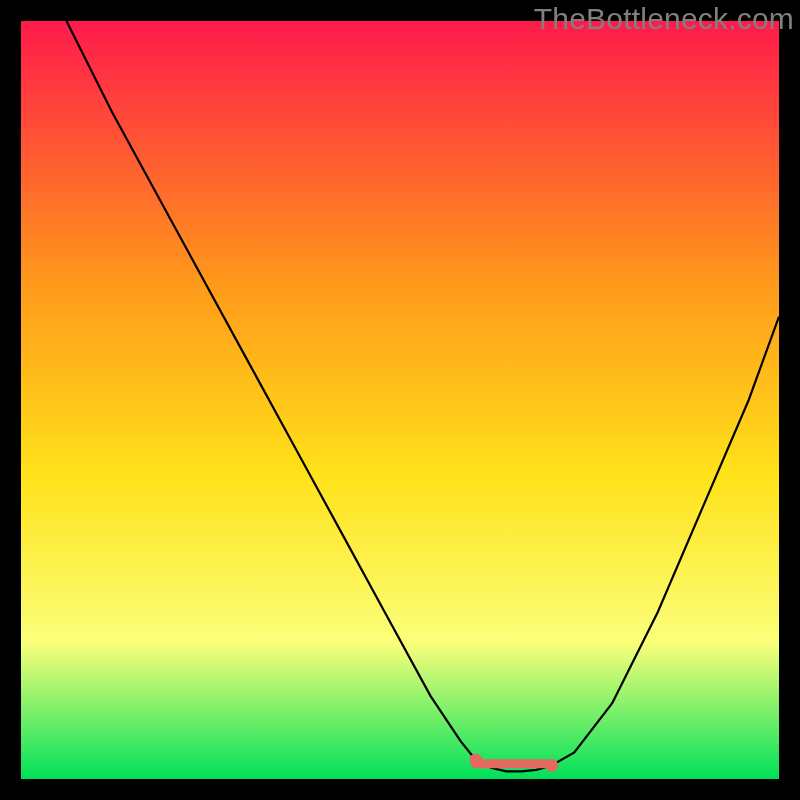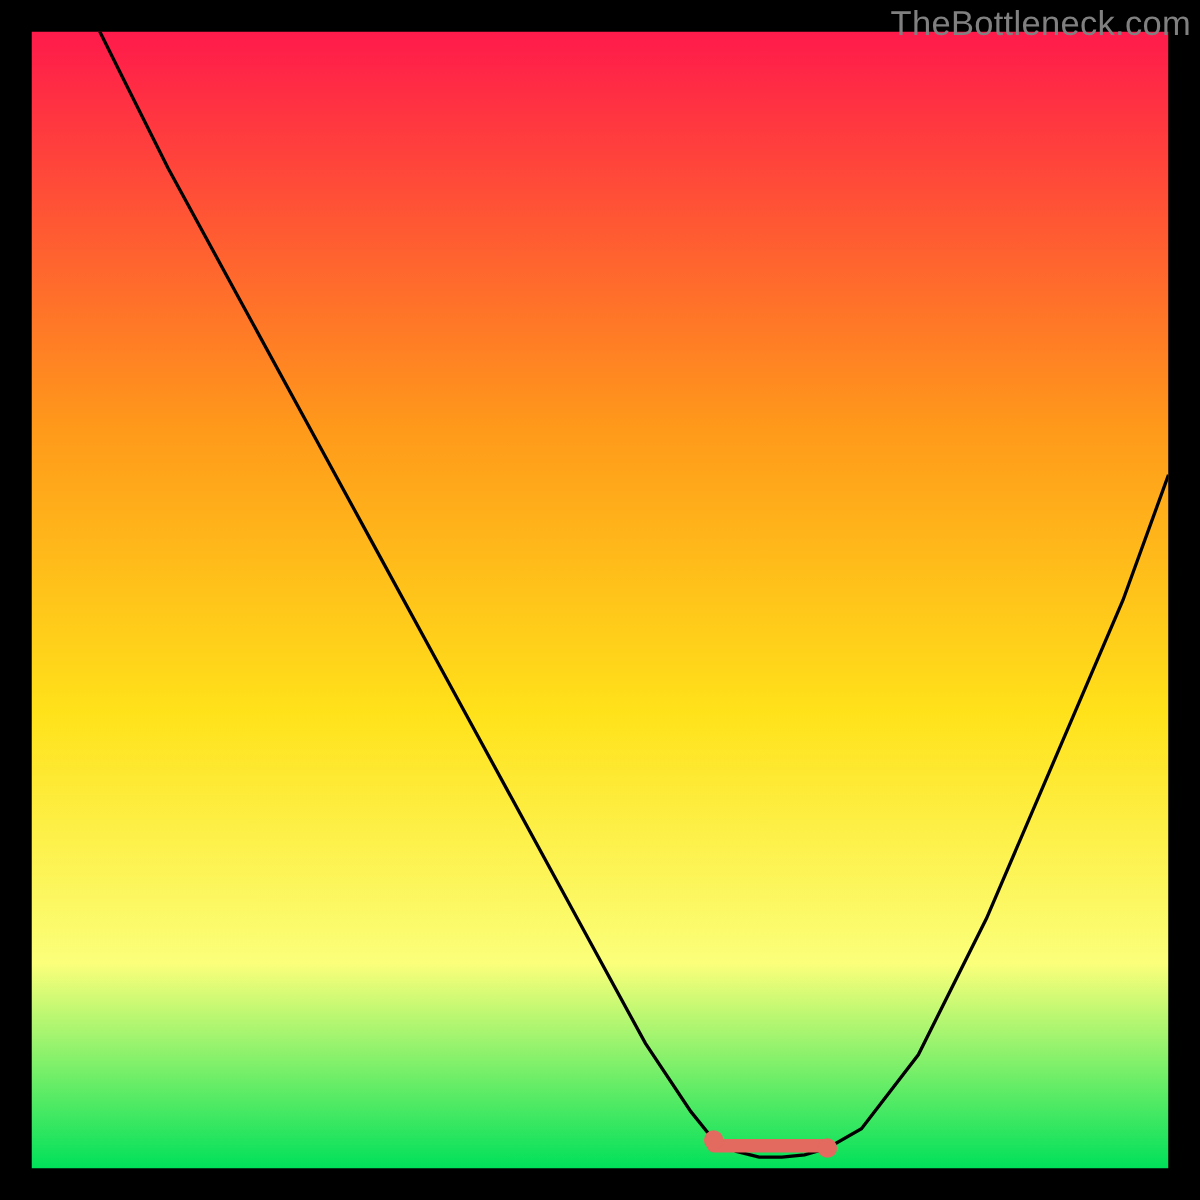--- a/index.html
+++ b/index.html
@@ -24,21 +24,21 @@
     left: 0;
     top: 0;
     width: 758px;
     height: 758px;
   }
   .watermark {
     position: absolute;
     top: 2px;
     right: 6px;
     color: #808080;
-    font-size: 23px;
+    font-size: 30px;
     letter-spacing: 0.2px;
     font-family: Arial, Helvetica, sans-serif;
   }
 </style>
 </head>
 <body>
 
 <div class="frame">
   <svg class="plot-area" viewBox="0 0 758 758" preserveAspectRatio="none">
     <defs>

